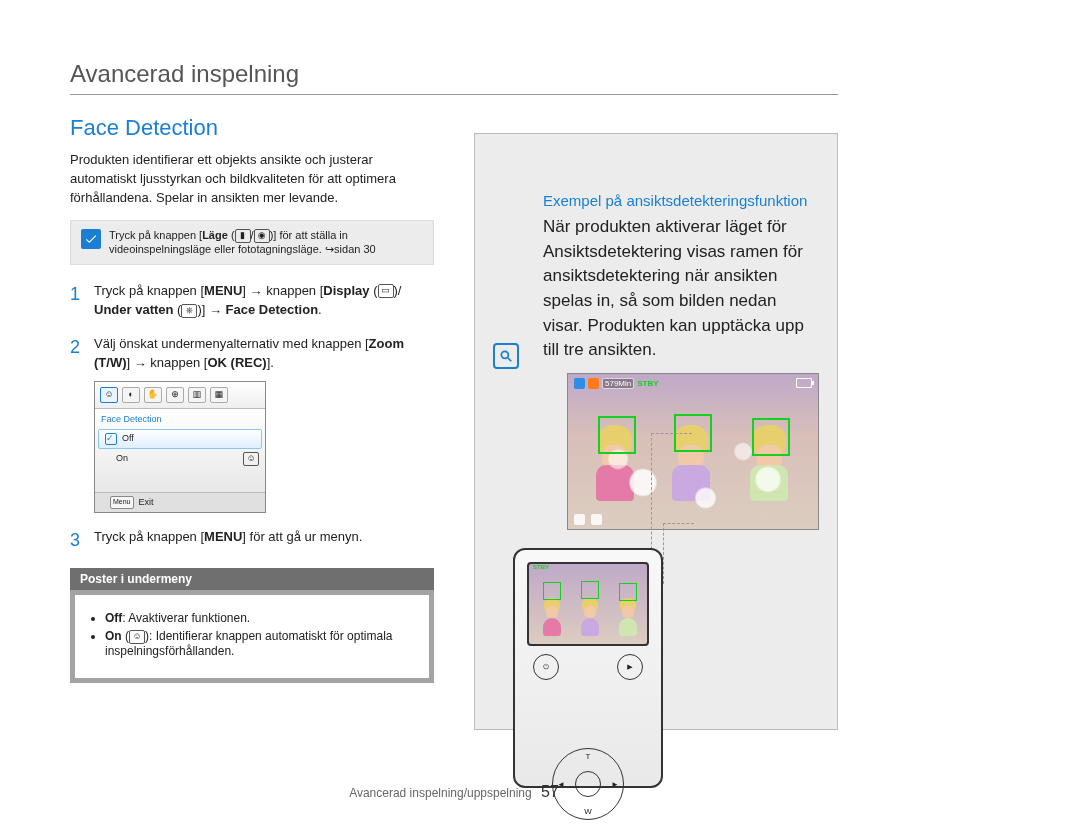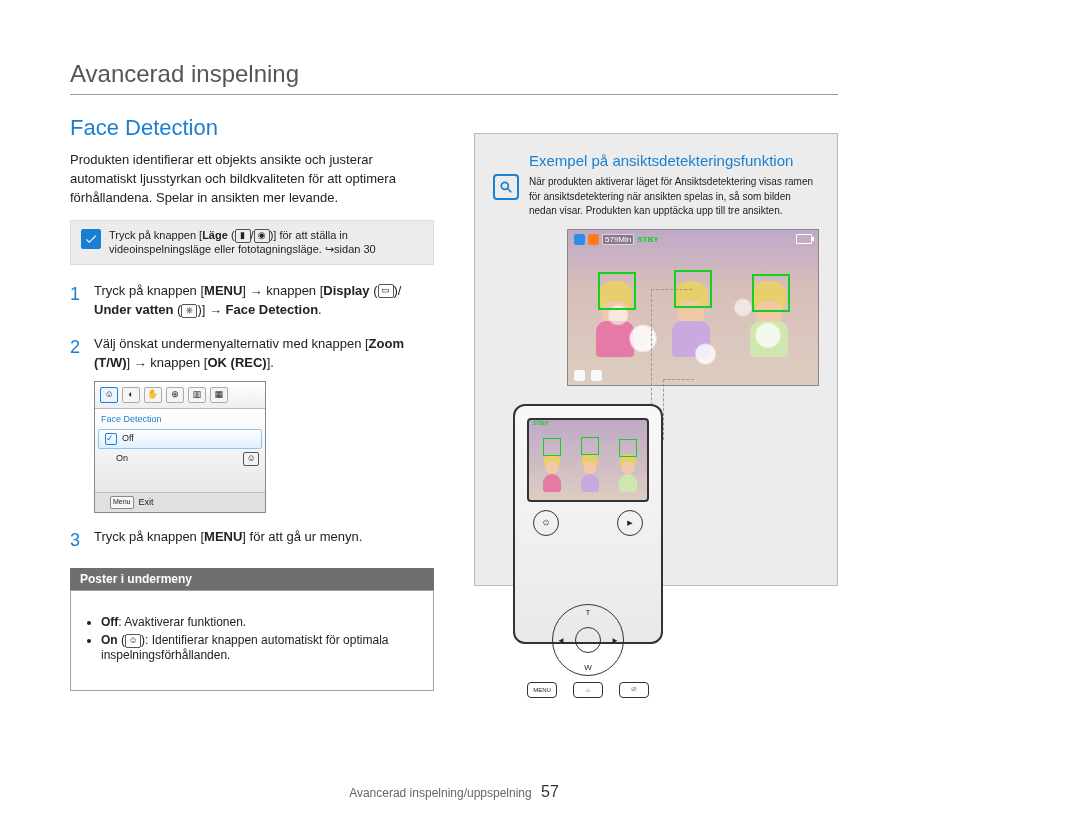--- a/index.html
+++ b/index.html
@@ -78,35 +78,35 @@
   .menu-check::after{content:'✓';color:#1a7fd4;font-size:9px;position:absolute;top:-2px;left:0;}
   .menu-body{padding:2px 0 24px 0;background:linear-gradient(#fff,#e8e8e8);}
   .menu-footer{padding:3px 15px;background:#e0e0e0;border-top:1px solid #bbb;display:flex;gap:5px;align-items:center;}
   .menu-footer-btn{font-size:7px;border:1px solid #888;padding:0 2px;border-radius:2px;background:#f5f5f5;}
 
   .submenu-header{
     background:#6f6f6f;color:#fff;font-size:12px;padding:4px 10px;
     font-weight:bold;margin-top:12px;
   }
   .submenu-box{
-    border:1px solid #a3a3a3;padding:24px 14px;font-size:12px;
+    border:5px solid #a3a3a3;padding:16px 14px;font-size:12px;
   }
   .submenu-box ul{margin:0;padding-left:16px;}
   .submenu-box li{margin-bottom:4px;}
 
   .example-panel{
     border:1px solid #bababa;background:#ececec;
     padding:16px 18px;margin-top:18px;
   }
-  .example-hdr{display:flex;gap:10px;align-items:center;}
+  .example-hdr{display:flex;gap:24px;align-items:flex-end;margin-top:40px;}
   .q-icon{width:22px;height:22px;border:2px solid #1980d2;border-radius:4px;
     color:#1980d2;display:flex;align-items:center;justify-content:center;
     font-weight:bold;flex:0 0 22px;}
   .example-title{color:#1980d2;font-size:15px;margin:2px 0 6px 0;}
-  .example-text{font-size:10px;line-height:1.45;margin:0 0 6px 0;}
+  .example-text{font-size:17px;line-height:1.45;margin:0 0 6px 0;}
 
   .example-body{position:relative;height:340px;margin-top:4px;}
 
   .screen-preview{
     position:absolute;right:0;top:0;
     width:250px;height:155px;background:#222;border:1px solid #888;
   }
   .photo{position:absolute;inset:0;overflow:hidden;}
   .sky{position:absolute;inset:0;background:linear-gradient(#bfa9c8 0%,#d8bfb9 40%,#dccdc0 100%);}
   .spray{position:absolute;inset:0;background:

